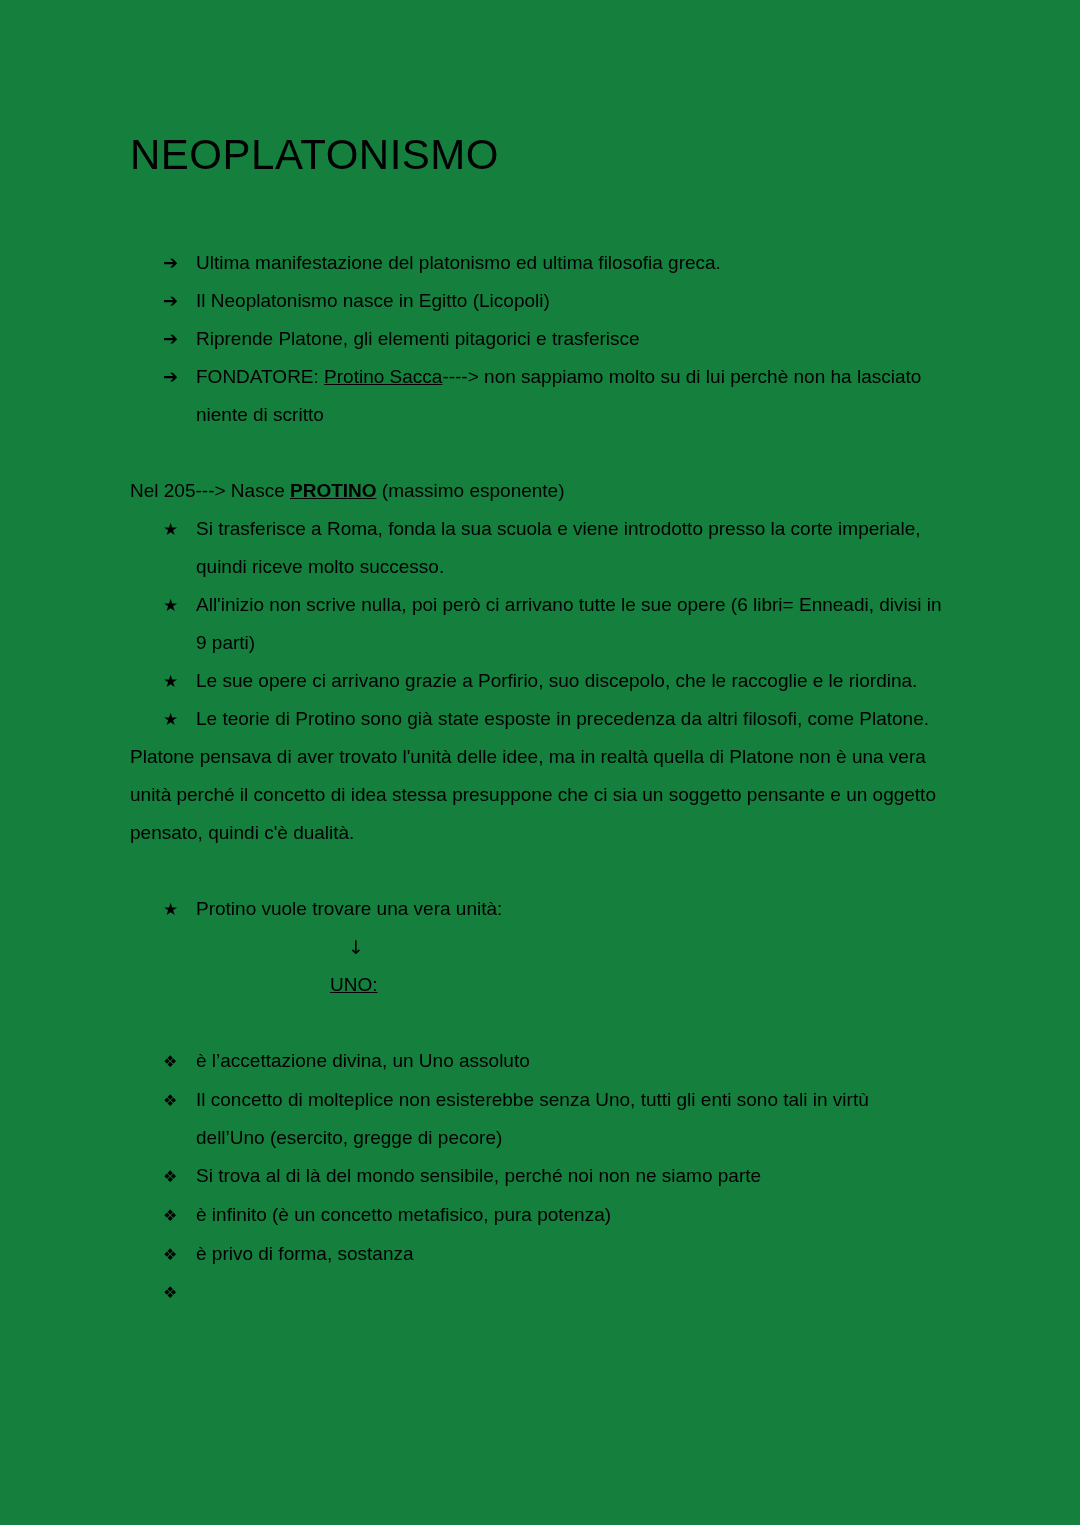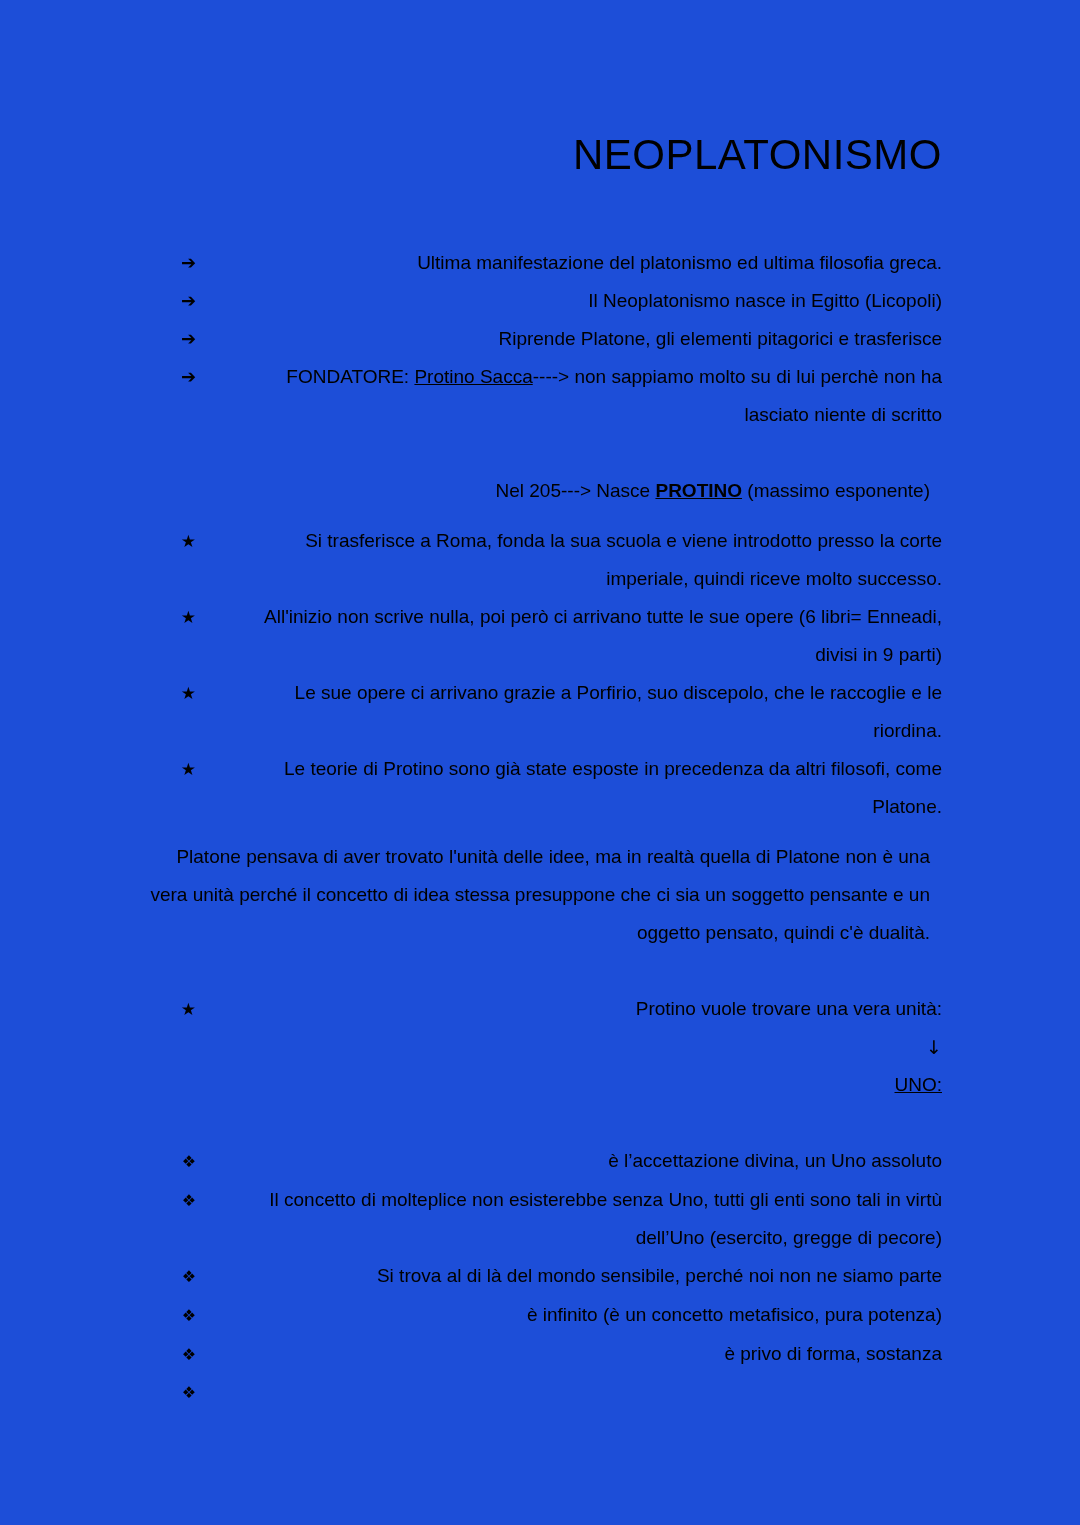--- a/index.html
+++ b/index.html
@@ -1,49 +1,48 @@
 <!DOCTYPE html>
 <html><head>
 <meta charset="utf-8">
 <style>
   html, body { margin: 0; padding: 0; background: #ffffff; }
   .page {
     position: relative;
     width: 1080px;
     min-height: 1525px;
     box-sizing: border-box;
-    background: #1d4ed8;
+    background: #15803d;
     padding: 130px 138px 60px 130px;
     font-family: "Liberation Sans", "DejaVu Sans", sans-serif;
     font-size: 19px;
     line-height: 38px;
     color: #000000;
-    text-align: right;
     -webkit-font-smoothing: antialiased;
   }
   .title {
     margin: 0 0 64px 0;
     font-size: 42px;
     font-weight: 400;
     line-height: 50px;
     letter-spacing: 0.5px;
   }
   .doc-list { list-style: none; margin: 0; padding: 0; }
   .doc-li { display: flex; align-items: baseline; }
   .bullet {
     flex: 0 0 66px;
     box-sizing: border-box;
     padding-left: 33px;
     font-family: "DejaVu Sans", sans-serif;
   }
   .bullet.arrow   { font-size: 18px; }
   .bullet.star    { font-size: 17px; }
   .bullet.diamond { font-size: 16px; }
-  .li-text { flex: 1; margin-left: 40px; }
-  .para { margin: 12px; }
+  .li-text { flex: 1; }
+  .para { margin: 0; }
   .gap-top { margin-top: 38px; }
   .u  { text-decoration: underline; }
   .bu { font-weight: 700; text-decoration: underline; }
   .down-arrow-line { padding-left: 218px; font-family: "DejaVu Sans", sans-serif; }
   .uno-heading-line { padding-left: 200px; }
 </style>
 </head>
 <body>
 
 <div class="page">

